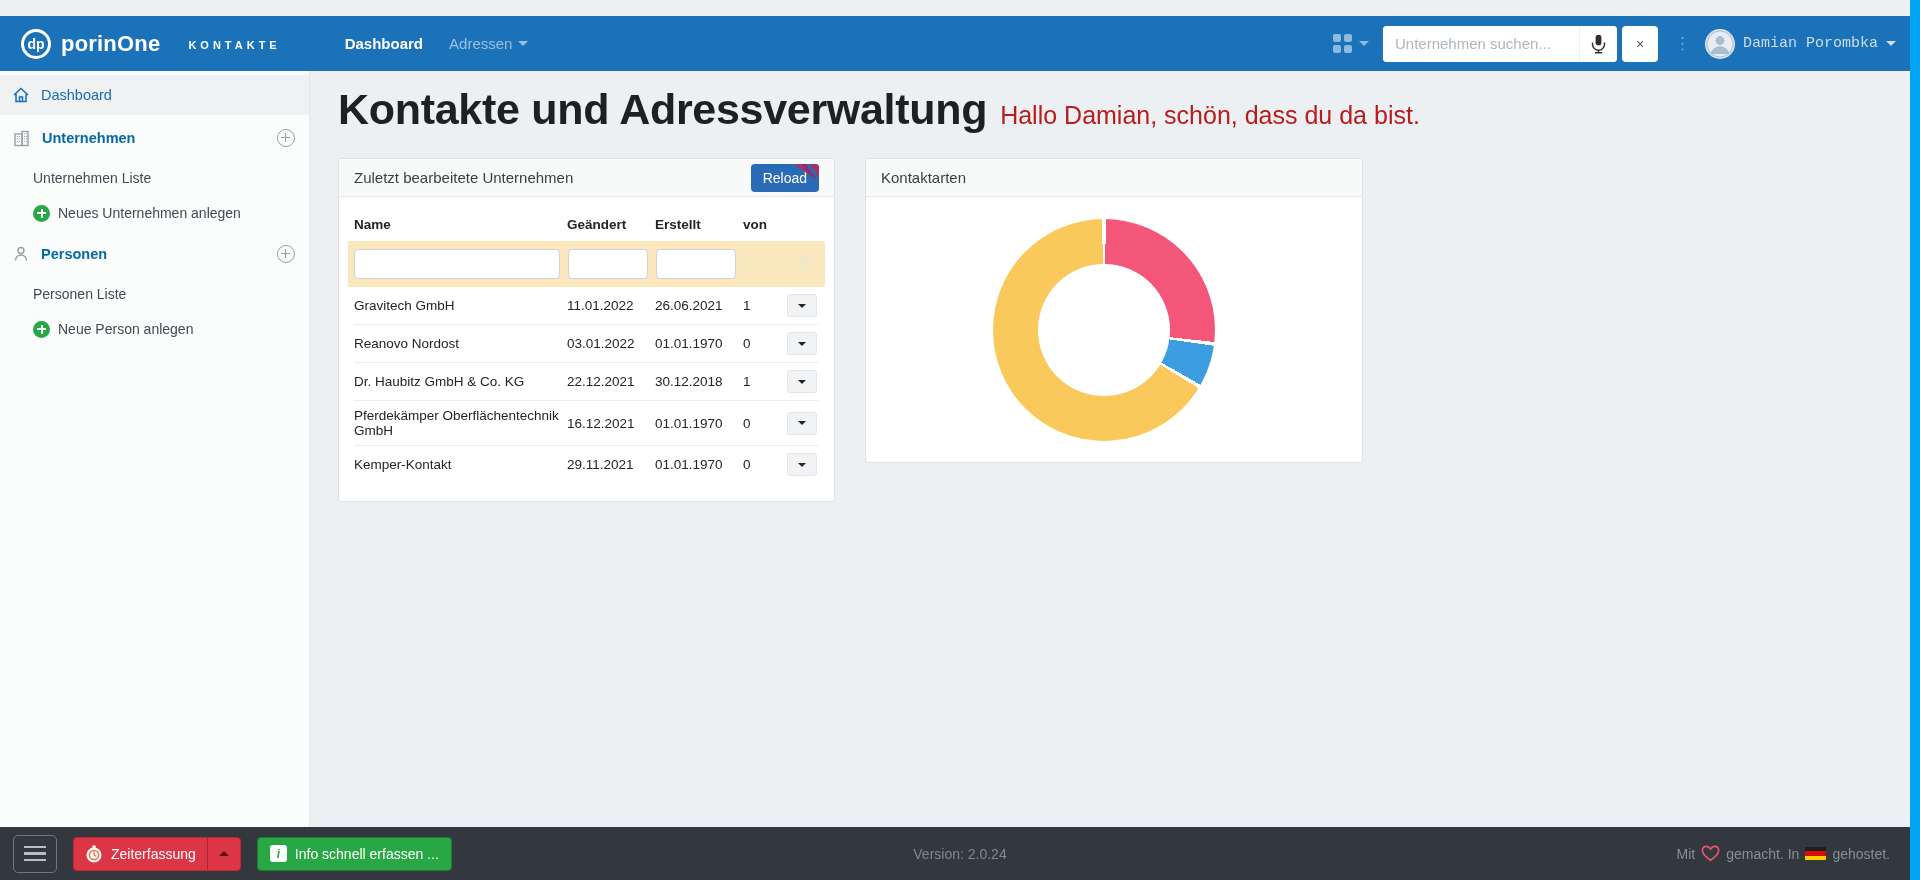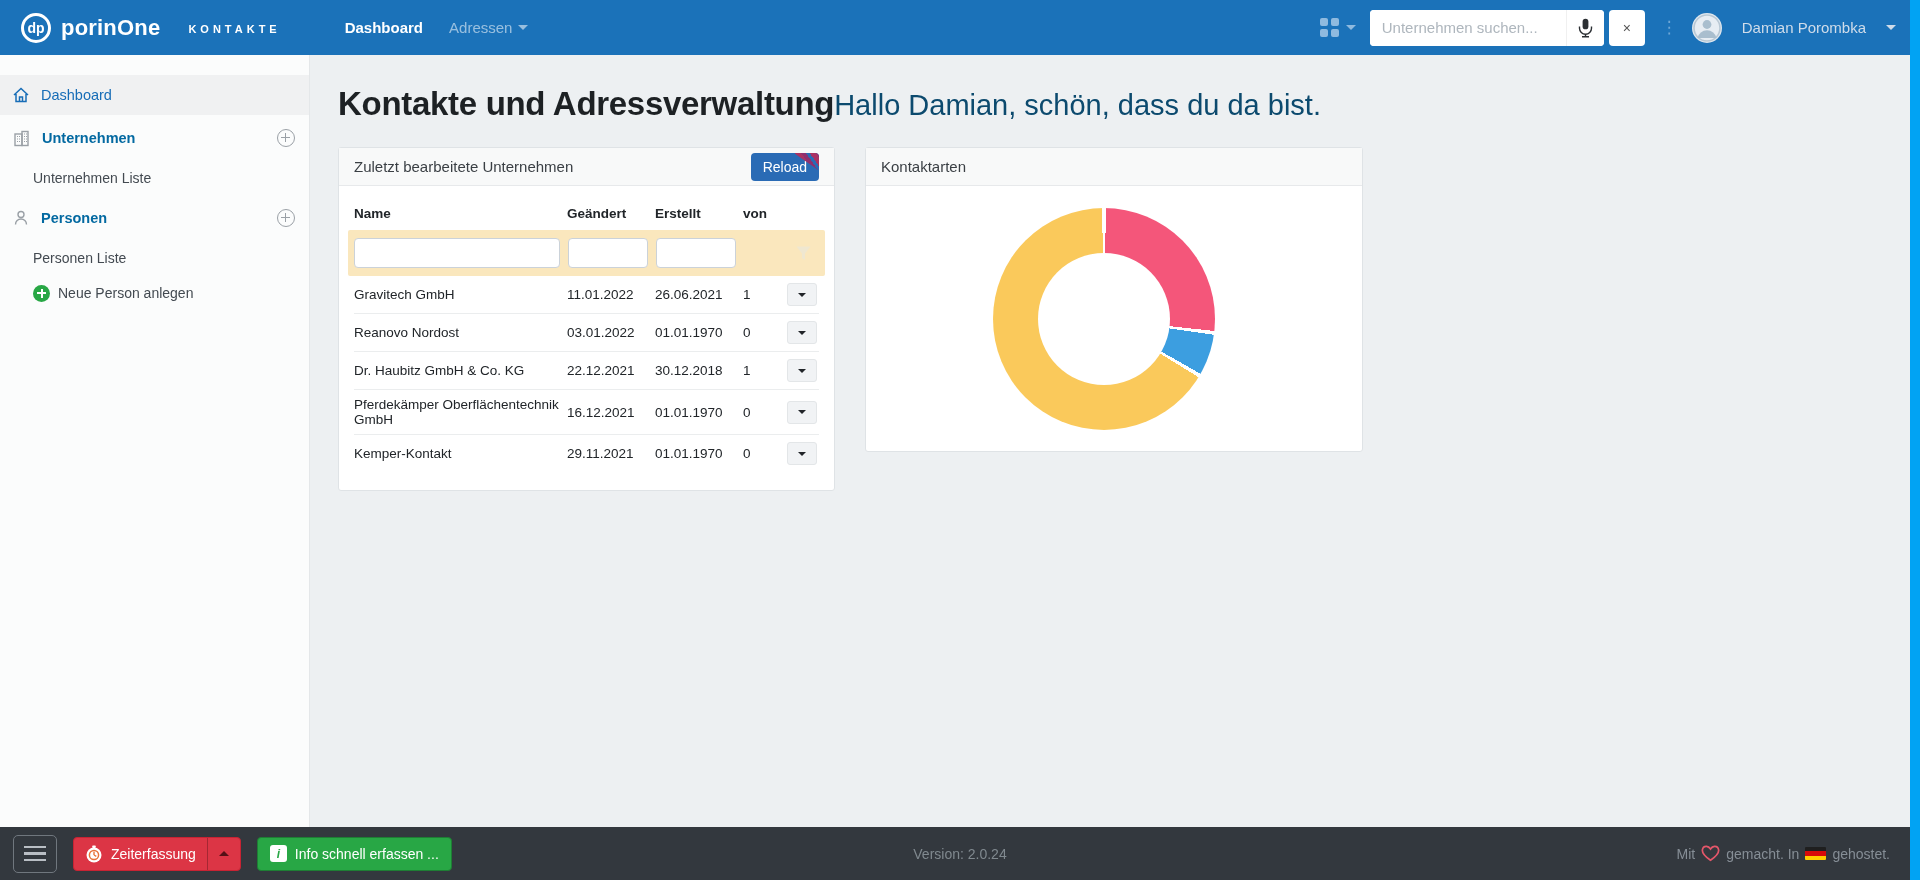--- a/index.html
+++ b/index.html
@@ -1,39 +1,39 @@
 <!DOCTYPE html>
 <html><head>
 <meta charset="utf-8">
 <style>
   * { margin:0; padding:0; box-sizing:border-box; }
   html,body { width:1920px; height:880px; overflow:hidden; font-family:"Liberation Sans", sans-serif; background:#EDF0F2; }
 
   
-  .topbar { position:absolute; top:0; left:0; width:1920px; height:55px; background:#1B72B9; display:flex; align-items:center; z-index:5; }
+  .topbar { position:absolute; top:16px; left:0; width:1920px; height:55px; background:#1B72B9; display:flex; align-items:center; z-index:5; }
   .brand-wrap { display:flex; align-items:center; margin-left:20px; }
   .brand-logo { width:32px; height:32px; }
   .brand-name { color:#ffffff; font-size:22px; font-weight:700; margin-left:9px; letter-spacing:0.2px; }
   .brand-sub { color:#fff; font-size:11px; font-weight:700; letter-spacing:4px; margin-left:28px; margin-top:2px; }
   .topnav { display:flex; align-items:center; margin-left:64px; gap:26px; }
   .topnav-item { font-size:15px; color:rgba(255,255,255,.55); cursor:pointer; display:flex; align-items:center; gap:6px; }
   .topnav-item.active { color:#ffffff; font-weight:700; }
   .caret-down { width:0; height:0; border-left:5px solid transparent; border-right:5px solid transparent; border-top:5px solid rgba(255,255,255,.55); display:inline-block; }
   .topbar-right { margin-left:auto; display:flex; align-items:center; margin-right:24px;justify-content:space-between; }
   .grid-icon { display:grid; grid-template-columns:8px 8px; grid-template-rows:8px 8px; gap:3px; margin-right:7px; }
   .grid-icon i { background:#8FBADF; border-radius:2px; display:block; }
   .grid-caret { border-top-color:#8FBADF; margin-right:14px; }
   .search-group { display:flex; align-items:center; height:36px; }
   .search-box { display:flex; align-items:center; background:#fff; border-radius:4px; height:36px; overflow:hidden; }
   .search-input { border:none; outline:none; height:36px; width:196px; padding:0 12px; font-size:15px; color:#333; font-family:"Liberation Sans",sans-serif; }
   .search-input::placeholder { color:#AEB6BD; }
   .mic-btn { width:38px; height:36px; background:#fff; border:none; border-left:1px solid #f0f0f0; display:flex; align-items:center; justify-content:center; cursor:pointer; }
   .clear-btn { width:36px; height:36px; background:#fff; border:none; border-radius:4px; margin-left:5px; color:#555; font-size:14px; cursor:pointer; }
   .kebab { color:#6FA7D6; font-size:17px; margin:0 14px 0 16px; letter-spacing:0; cursor:pointer; line-height:1; }
-  .user-wrap { display:flex; align-items:center; gap:20px; cursor:pointer; }
+  .user-wrap { display:flex; align-items:center; gap:8px; cursor:pointer;font-family:Liberation Mono, monospace; }
   .avatar { width:30px; height:30px; border-radius:50%; background:#DDE6EE; display:flex; align-items:center; justify-content:center; overflow:hidden; }
   .user-name { color:#CFDCEA; font-size:15px; }
   .user-caret { border-top-color:#CFDCEA; }
 
   
   .edge-strip { position:absolute; top:0; right:0; width:10px; height:880px; background:#01A3F3; z-index:9; }
 
   
   .sidebar { position:absolute; top:55px; left:0; width:310px; height:772px; background:#FBFCFC; border-right:1px solid #E4E7E9; z-index:2; }
   .side-list { margin-top:20px; }
@@ -51,22 +51,22 @@
   .plus-circle::before { width:9px; height:1.5px; left:3px; top:6.8px; }
   .plus-circle::after { width:1.5px; height:9px; left:6.8px; top:3px; }
   .green-plus { width:17px; height:17px; border-radius:50%; background:#28A745; position:relative; flex:none; }
   .green-plus::before, .green-plus::after { content:""; position:absolute; background:#fff; }
   .green-plus::before { width:9px; height:2px; left:4px; top:7.5px; }
   .green-plus::after { width:2px; height:9px; left:7.5px; top:4px; }
 
   
   .main { position:absolute; top:55px; left:311px; width:1599px; height:772px; background:#EDF0F2; padding:30px 0 0 27px; }
   .page-head { display:flex; align-items:baseline; }
-  .page-title { font-size:33px; font-weight:700; color:#1d2124; letter-spacing:-0.3px; }
-  .page-greeting { font-size:29px; font-weight:400; color:#0c4a6e; }
+  .page-title { font-size:43px; font-weight:700; color:#1d2124; letter-spacing:-0.3px; }
+  .page-greeting { font-size:25px; font-weight:400; color:#b91c1c; margin-left:13px; }
   .cards-row { display:flex; gap:30px; margin-top:24px; align-items:flex-start; }
   .card { background:#fff; border:1px solid #DFE3E6; border-radius:3px; }
   .card-header { height:38px; background:#F8F9F9; border-bottom:1px solid #E7E9EB; display:flex; align-items:center; padding:0 15px; font-size:15px; color:#3a3f44; }
   .card-recent { width:497px; }
   .card-chart { width:498px; height:305px; }
   .reload-btn { margin-left:auto; position:relative; background:#2A6BB5; color:#fff; border:none; border-radius:4px; height:28px; padding:0 12px; font-size:14px; cursor:pointer; overflow:hidden; font-family:"Liberation Sans",sans-serif; }
   .reload-btn::after { content:""; position:absolute; top:0; right:0; width:26px; height:18px;
       background:repeating-linear-gradient(55deg,#A93263 0 5px,#8E3070 5px 9px,rgba(0,0,0,0) 9px 12px);
       clip-path:polygon(100% 0,0 0,100% 100%); }
 
@@ -177,20 +177,24 @@
         <rect x="3" y="5" width="7" height="11.5" fill="none" stroke="#9AA0A6" stroke-width="1.4"></rect>
         <rect x="10" y="2.5" width="6" height="14" fill="none" stroke="#9AA0A6" stroke-width="1.4"></rect>
         <path d="M5 7.5h1M7 7.5h1M5 10h1M7 10h1M5 12.5h1M7 12.5h1M12 5h1M14 5h1M12 7.5h1M14 7.5h1M12 10h1M14 10h1M12 12.5h1M14 12.5h1" stroke="#9AA0A6" stroke-width="1.2"></path>
       </svg>
       <span class="lbl">Unternehmen</span>
       <span class="side-spacer"></span>
       <span class="plus-circle"></span>
     </div>
     <div class="side-item sub">
       <span class="lbl">Unternehmen Liste</span>
+    </div>
+    <div class="side-item sub-action">
+      <span class="green-plus"></span>
+      <span class="lbl">Neues Unternehmen anlegen</span>
     </div>
     <div class="side-item section">
       <svg width="18" height="18" viewBox="0 0 18 18">
         <circle cx="9" cy="5.5" r="3" fill="none" stroke="#9AA0A6" stroke-width="1.4"></circle>
         <path d="M3.5 15.5 a5.5 5.5 0 0 1 11 0" fill="none" stroke="#9AA0A6" stroke-width="1.4"></path>
       </svg>
       <span class="lbl">Personen</span>
       <span class="side-spacer"></span>
       <span class="plus-circle"></span>
     </div>

